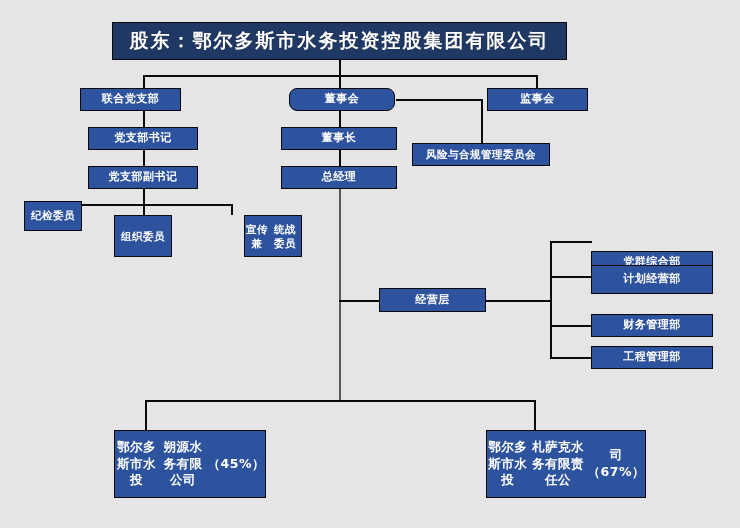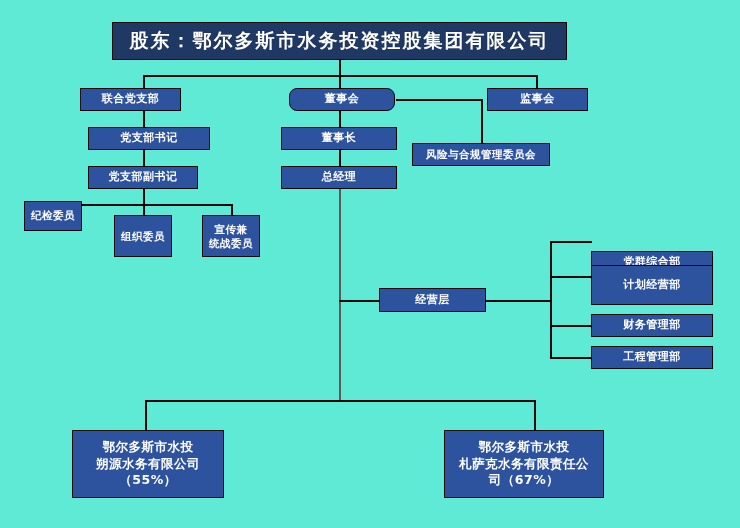--- a/index.html
+++ b/index.html
@@ -7,21 +7,21 @@
     padding: 0;
     background: #ffffff;
   }
   body {
     font-family: "DejaVu Sans", "Liberation Sans", sans-serif;
   }
   #chart-canvas {
     position: relative;
     width: 740px;
     height: 528px;
-    background: #5eead4;
+    background: #e5e5e5;
     overflow: hidden;
   }
   .node {
     position: absolute;
     background: #2E539E;
     border: 1.5px solid #0a0a0a;
     color: #ffffff;
     display: flex;
     align-items: center;
     justify-content: center;
@@ -41,22 +41,22 @@
   .node-sm {
     font-size: 10.5px;
   }
   .node-md {
     font-size: 11px;
   }
   .node-lg {
     font-size: 12.5px;
   }
   .node-multiline {
-    flex-direction: column;
     justify-content: center;
+    margin-left: 42px;
   }
   .node-multiline span {
     display: block;
   }
   .conn {
     position: absolute;
     background: #0a0a0a;
     z-index: 1;
   }
   .conn-h { height: 1.5px; }
@@ -106,21 +106,21 @@
   <div class="conn conn-v" style="left:534px; top:400px; height:30px;"></div>
 
   <div class="node node-title" style="left:112px; top:22px; width:455px; height:38px;">股东：鄂尔多斯市水务投资控股集团有限公司</div>
 
   <div class="node node-md" style="left:80px; top:88px; width:101px; height:23px;">联合党支部</div>
 
   <div class="node node-md" style="left:289px; top:88px; width:106px; height:23px;border-radius:8px;">董事会</div>
 
   <div class="node node-md" style="left:487px; top:88px; width:101px; height:23px;">监事会</div>
 
-  <div class="node node-md" style="left:88px; top:127px; width:122px; height:23px;">党支部书记</div>
+  <div class="node node-md" style="left:88px; top:127px; width:110px; height:23px;">党支部书记</div>
 
   <div class="node node-md" style="left:281px; top:127px; width:116px; height:23px;">董事长</div>
 
   <div class="node node-sm" style="left:412px; top:143px; width:138px; height:23px;">风险与合规管理委员会</div>
 
   <div class="node node-md" style="left:88px; top:166px; width:110px; height:23px;">党支部副书记</div>
 
   <div class="node node-md" style="left:281px; top:166px; width:116px; height:23px;">总经理</div>
 
   <div class="node node-sm" style="left:24px; top:201px; width:58px; height:30px;font-family:Liberation Serif, serif;">纪检委员</div>
@@ -129,30 +129,30 @@
 
   <div class="node node-sm node-multiline" style="left:202px; top:215px; width:58px; height:42px;">
     <span>宣传兼</span>
     <span>统战委员</span>
   </div>
 
   <div class="node node-md" style="left:379px; top:288px; width:107px; height:24px;">经营层</div>
 
   <div class="node node-md" style="left:591px; top:230px; width:122px; height:23px;margin-top:21px;">党群综合部</div>
 
-  <div class="node node-md" style="left:591px; top:265px; width:122px; height:40px;">计划经营部</div>
+  <div class="node node-md" style="left:591px; top:265px; width:122px; height:29px;">计划经营部</div>
 
   <div class="node node-md" style="left:591px; top:314px; width:122px; height:23px;">财务管理部</div>
 
   <div class="node node-md" style="left:591px; top:346px; width:122px; height:23px;">工程管理部</div>
 
   <div class="node node-lg node-multiline" style="left:72px; top:430px; width:152px; height:68px;">
     <span>鄂尔多斯市水投</span>
     <span>朔源水务有限公司</span>
-    <span>（55%）</span>
+    <span>（45%）</span>
   </div>
 
   <div class="node node-lg node-multiline" style="left:444px; top:430px; width:160px; height:68px;">
     <span>鄂尔多斯市水投</span>
     <span>札萨克水务有限责任公</span>
     <span>司（67%）</span>
   </div>
 
 </div>
 

